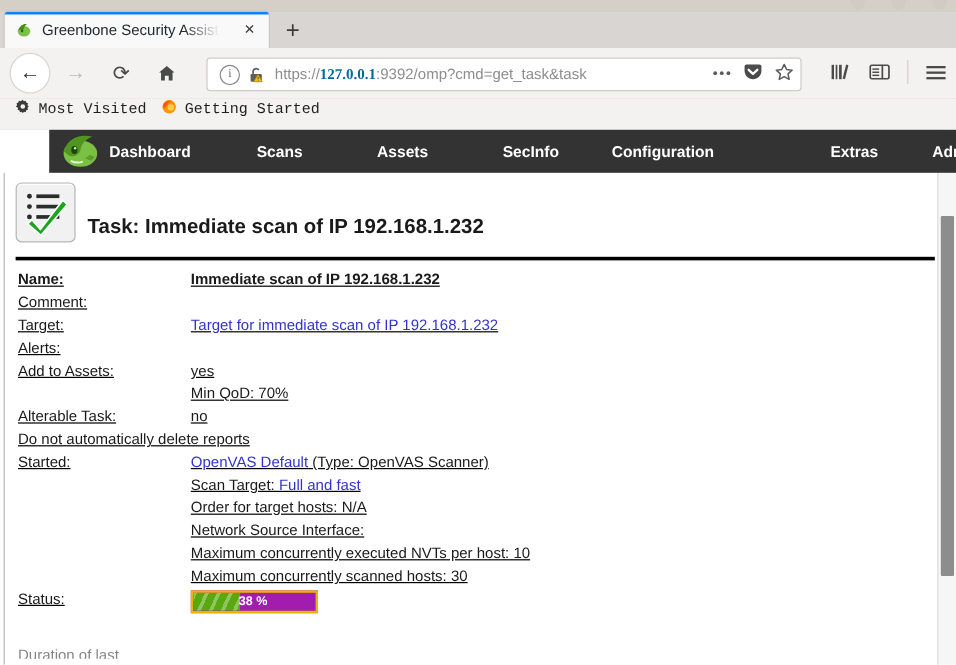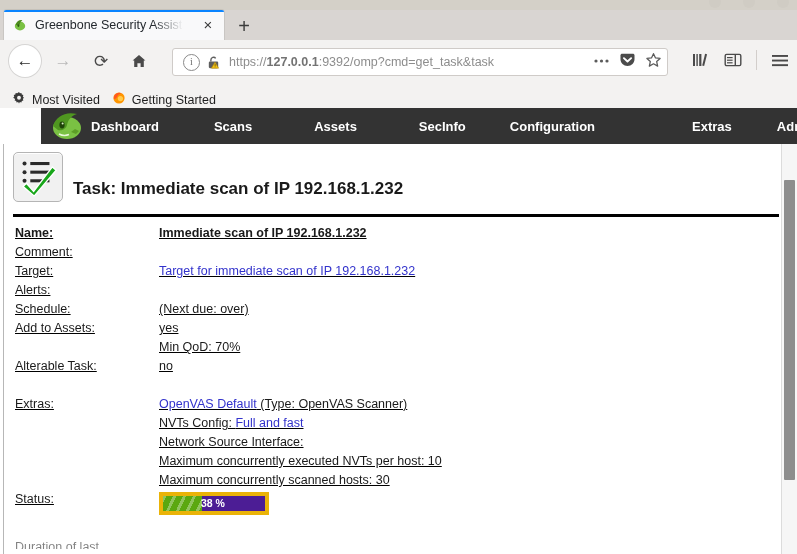--- a/index.html
+++ b/index.html
@@ -83,35 +83,35 @@
     margin-left:10px;font-size:10px;line-height:14px;text-align:center;
     color:#6d6d6d;font-family:"Liberation Serif",serif;flex:0 0 auto;
   }
   .url-lock{margin-left:6px;flex:0 0 auto;display:flex;align-items:center;}
   .url-text{
     margin-left:8px;font-size:12.5px;color:#8d8d8d;white-space:nowrap;
     overflow:hidden;width:328px;
     -webkit-mask-image:linear-gradient(to right,#000 86%,transparent 100%);
     mask-image:linear-gradient(to right,#000 86%,transparent 100%);
   }
-  .url-text b{color:#737373;font-weight:600;}
+  .url-text b{color:#0369a1;font-weight:600;font-family:Liberation Serif, serif;}
   .url-actions{
     position:absolute;right:5px;top:3px;display:flex;align-items:center;gap:9px;
   }
   .url-actions .ico{cursor:pointer;display:flex;align-items:center;color:#5b5b5b;}
   .toolbar-right{
     position:absolute;right:8px;top:50px;display:flex;align-items:center;gap:14px;
   }
   .toolbar-right .ico{cursor:pointer;color:#4a4a4a;display:flex;align-items:center;}
   .tb-sep{width:1px;height:20px;background:#d2cecb;}
 
   .bookmarks{
     position:absolute;left:0;top:82px;width:797px;height:26px;
     background:#f3f2f1;border-bottom:1px solid #cdc9c6;
-    display:flex;align-items:flex-end;
+    display:flex;align-items:flex-start;font-family:Liberation Mono, monospace;
   }
   .bm{
     display:flex;align-items:center;gap:6px;margin-left:12px;
     font-size:12.5px;color:#1f1f1f;cursor:pointer;
   }
 
   
   .page{
     position:absolute;left:0;top:108px;width:797px;height:446px;
     background:#ffffff;overflow:hidden;
@@ -163,22 +163,22 @@
   .dlabel{
     width:144px;flex:0 0 144px;font-size:12.5px;color:#1a1a1a;
     white-space:nowrap;
   }
   .dlabel.bold{font-weight:bold;}
   .dval{font-size:12.5px;color:#1a1a1a;white-space:nowrap;}
   .dval.bold{font-weight:bold;}
   .dval a{color:#3333cc;text-decoration:none;cursor:pointer;}
 
   .progress{
-    position:relative;width:102px;height:15px;background:#4c1d95;
-    border:4px solid #eab308;margin-top:2px;cursor:default;overflow:hidden;
+    position:relative;width:102px;height:15px;background:#a21caf;
+    border:2px solid #eab308;margin-top:2px;cursor:default;overflow:hidden;
   }
   .progress .fill{
     position:absolute;left:0;top:0;bottom:0;
     background:#5aa80f;
     background-image:repeating-linear-gradient(115deg,
        rgba(255,255,255,.33) 0px,rgba(255,255,255,.33) 3px,
        rgba(0,0,0,0) 3px,rgba(0,0,0,0) 9px);
   }
   .progress .ptext{
     position:absolute;left:38px;top:0;line-height:15px;
@@ -391,54 +391,55 @@
           <div class="dval">
             <a>Target for immediate scan of IP 192.168.1.232</a>
           </div>
         </div>
 
         <div class="drow">
           <div class="dlabel">Alerts:</div>
           <div class="dval"></div>
         </div>
 
-        <div class="drow">
-          <div class="dlabel">Schedule:</div>
-          <div class="dval">(Next due: over)</div>
-        </div>
 
         <div class="drow">
           <div class="dlabel">Add to Assets:</div>
           <div class="dval">yes</div>
         </div>
 
 
         <div class="drow">
           <div class="dlabel"></div>
           <div class="dval">Min QoD: 70%</div>
         </div>
 
         <div class="drow">
           <div class="dlabel">Alterable Task:</div>
           <div class="dval">no</div>
         </div>
 
         <div class="drow">
-        </div>
-
-        <div class="drow">
-          <div class="dlabel">Extras:</div>
+          <div class="dval">Do not automatically delete reports</div>
+        </div>
+
+        <div class="drow">
+          <div class="dlabel">Started:</div>
           <div class="dval"><a>OpenVAS Default</a><span> (Type: OpenVAS Scanner)</span></div>
         </div>
 
         <div class="drow">
           <div class="dlabel"></div>
-          <div class="dval"><span>NVTs Config: </span><a>Full and fast</a></div>
-        </div>
-
+          <div class="dval"><span>Scan Target: </span><a>Full and fast</a></div>
+        </div>
+
+        <div class="drow">
+          <div class="dlabel"></div>
+          <div class="dval">Order for target hosts: N/A</div>
+        </div>
 
         <div class="drow">
           <div class="dlabel"></div>
           <div class="dval">Network Source Interface:</div>
         </div>
 
         <div class="drow">
           <div class="dlabel"></div>
           <div class="dval">Maximum concurrently executed NVTs per host: 10</div>
         </div>

